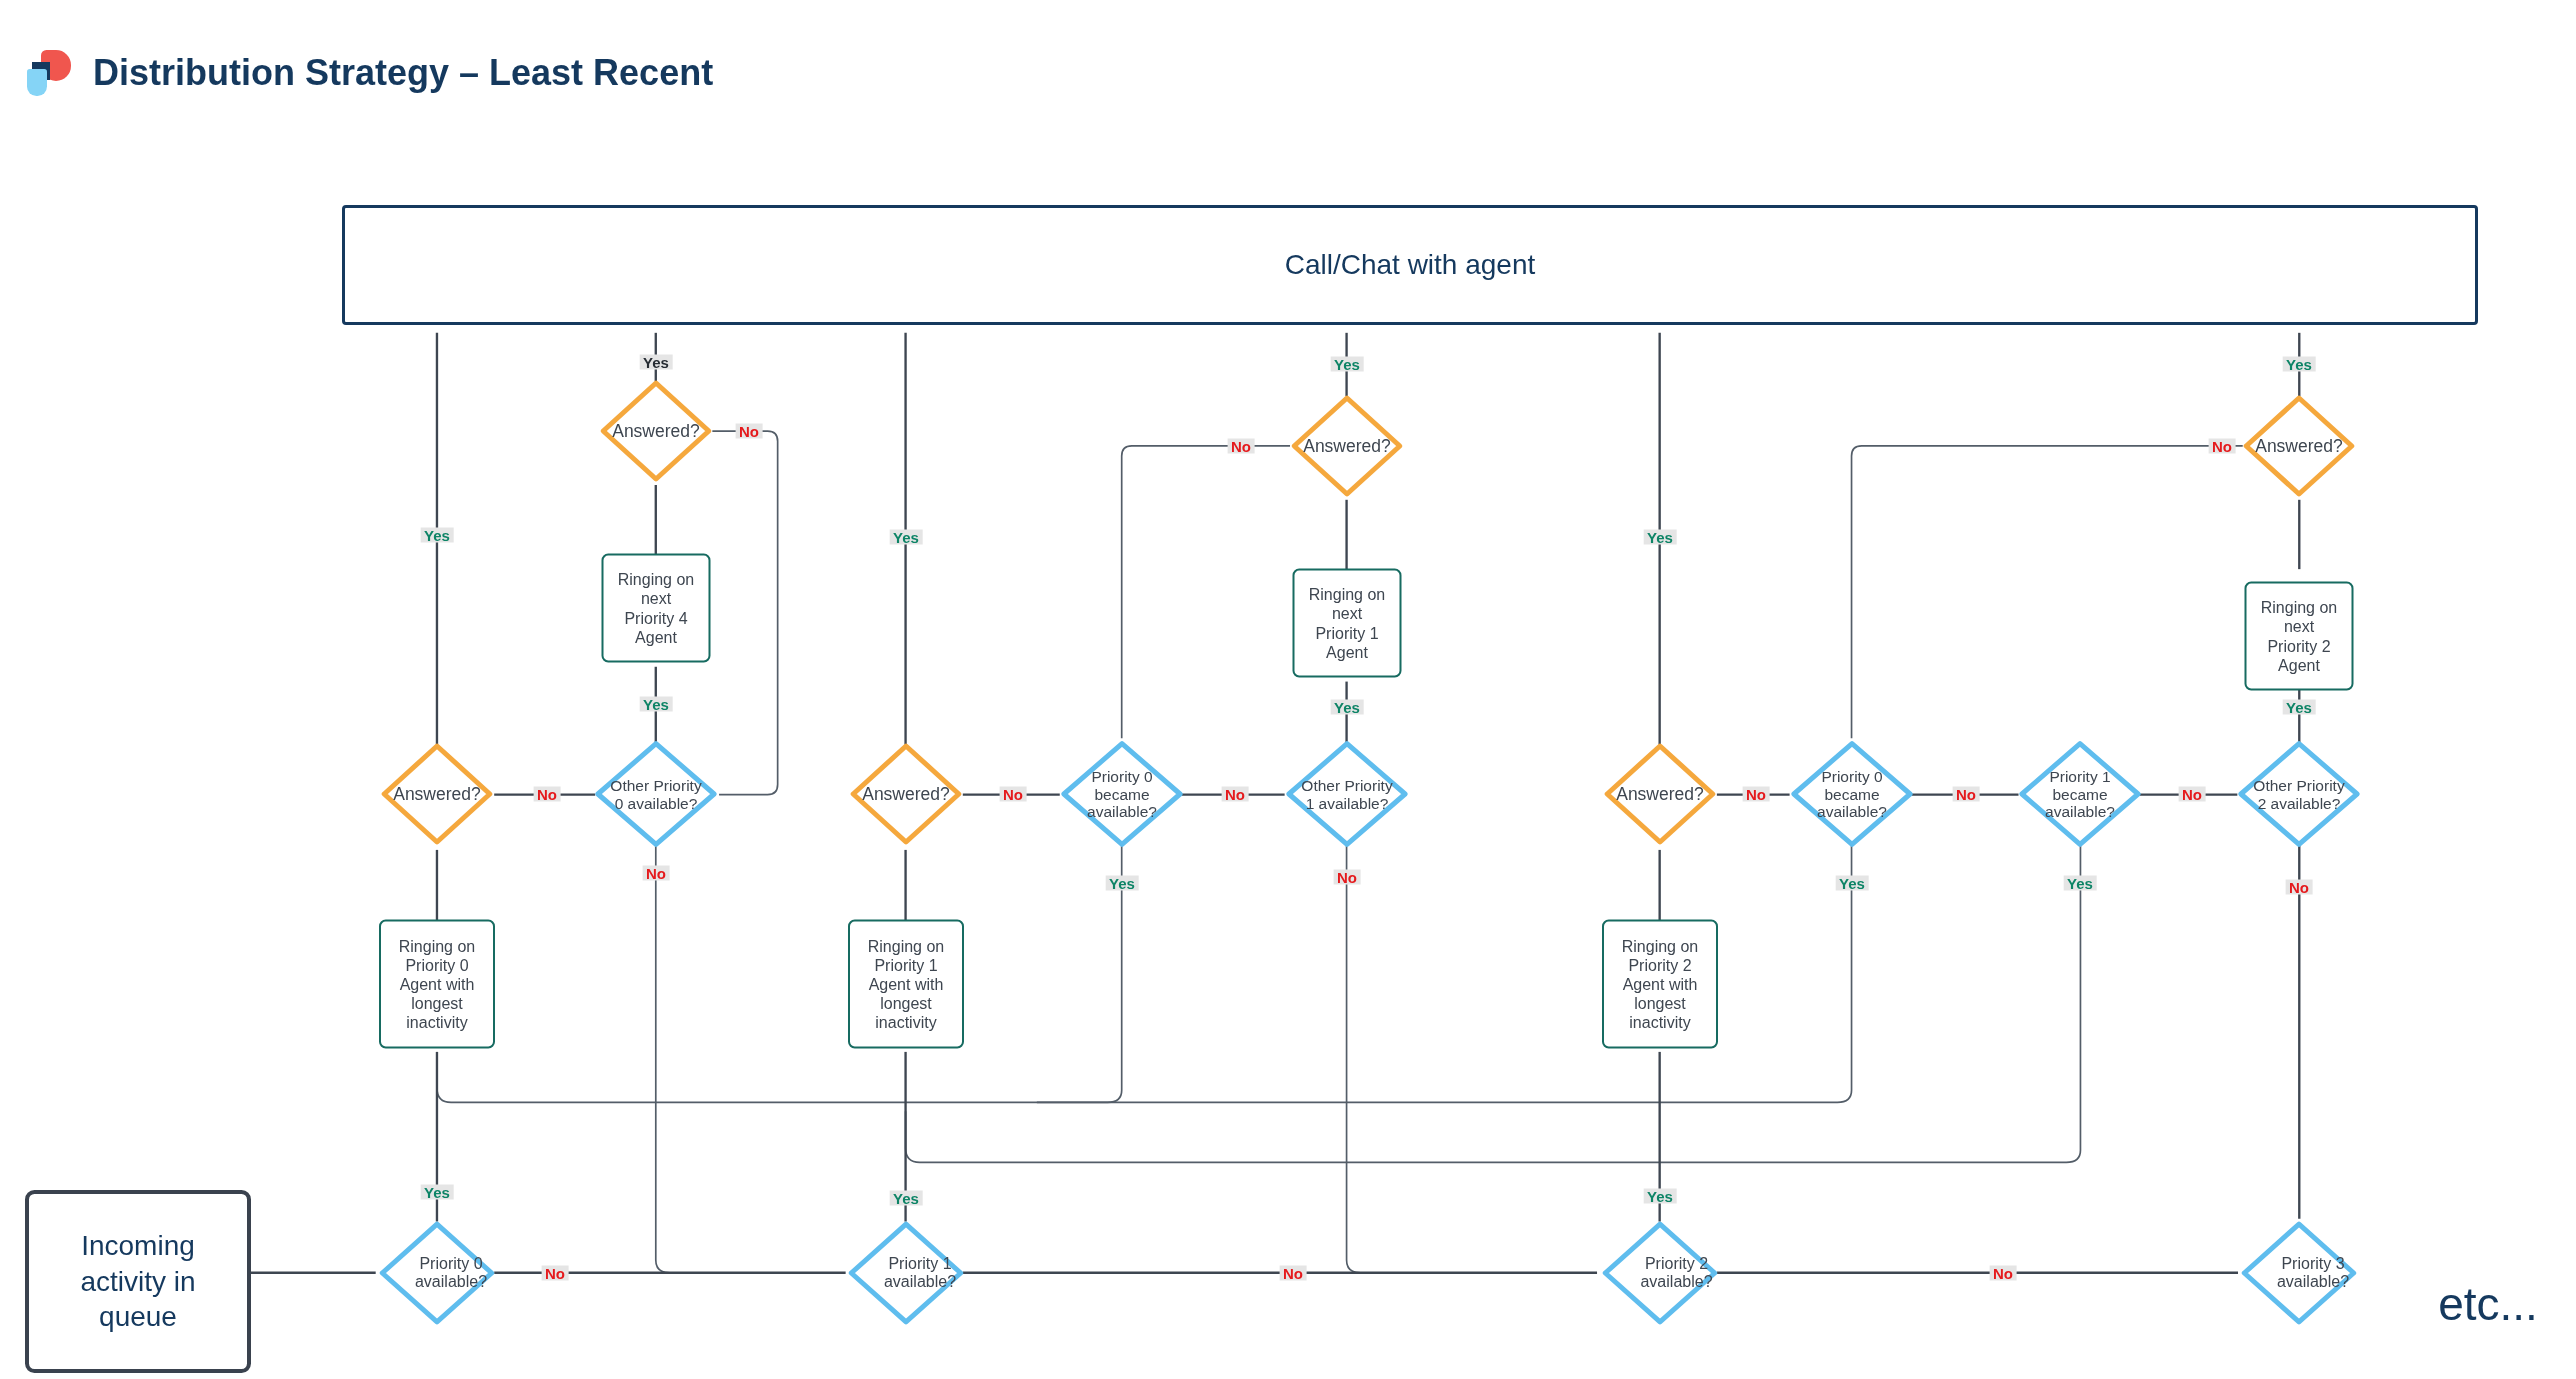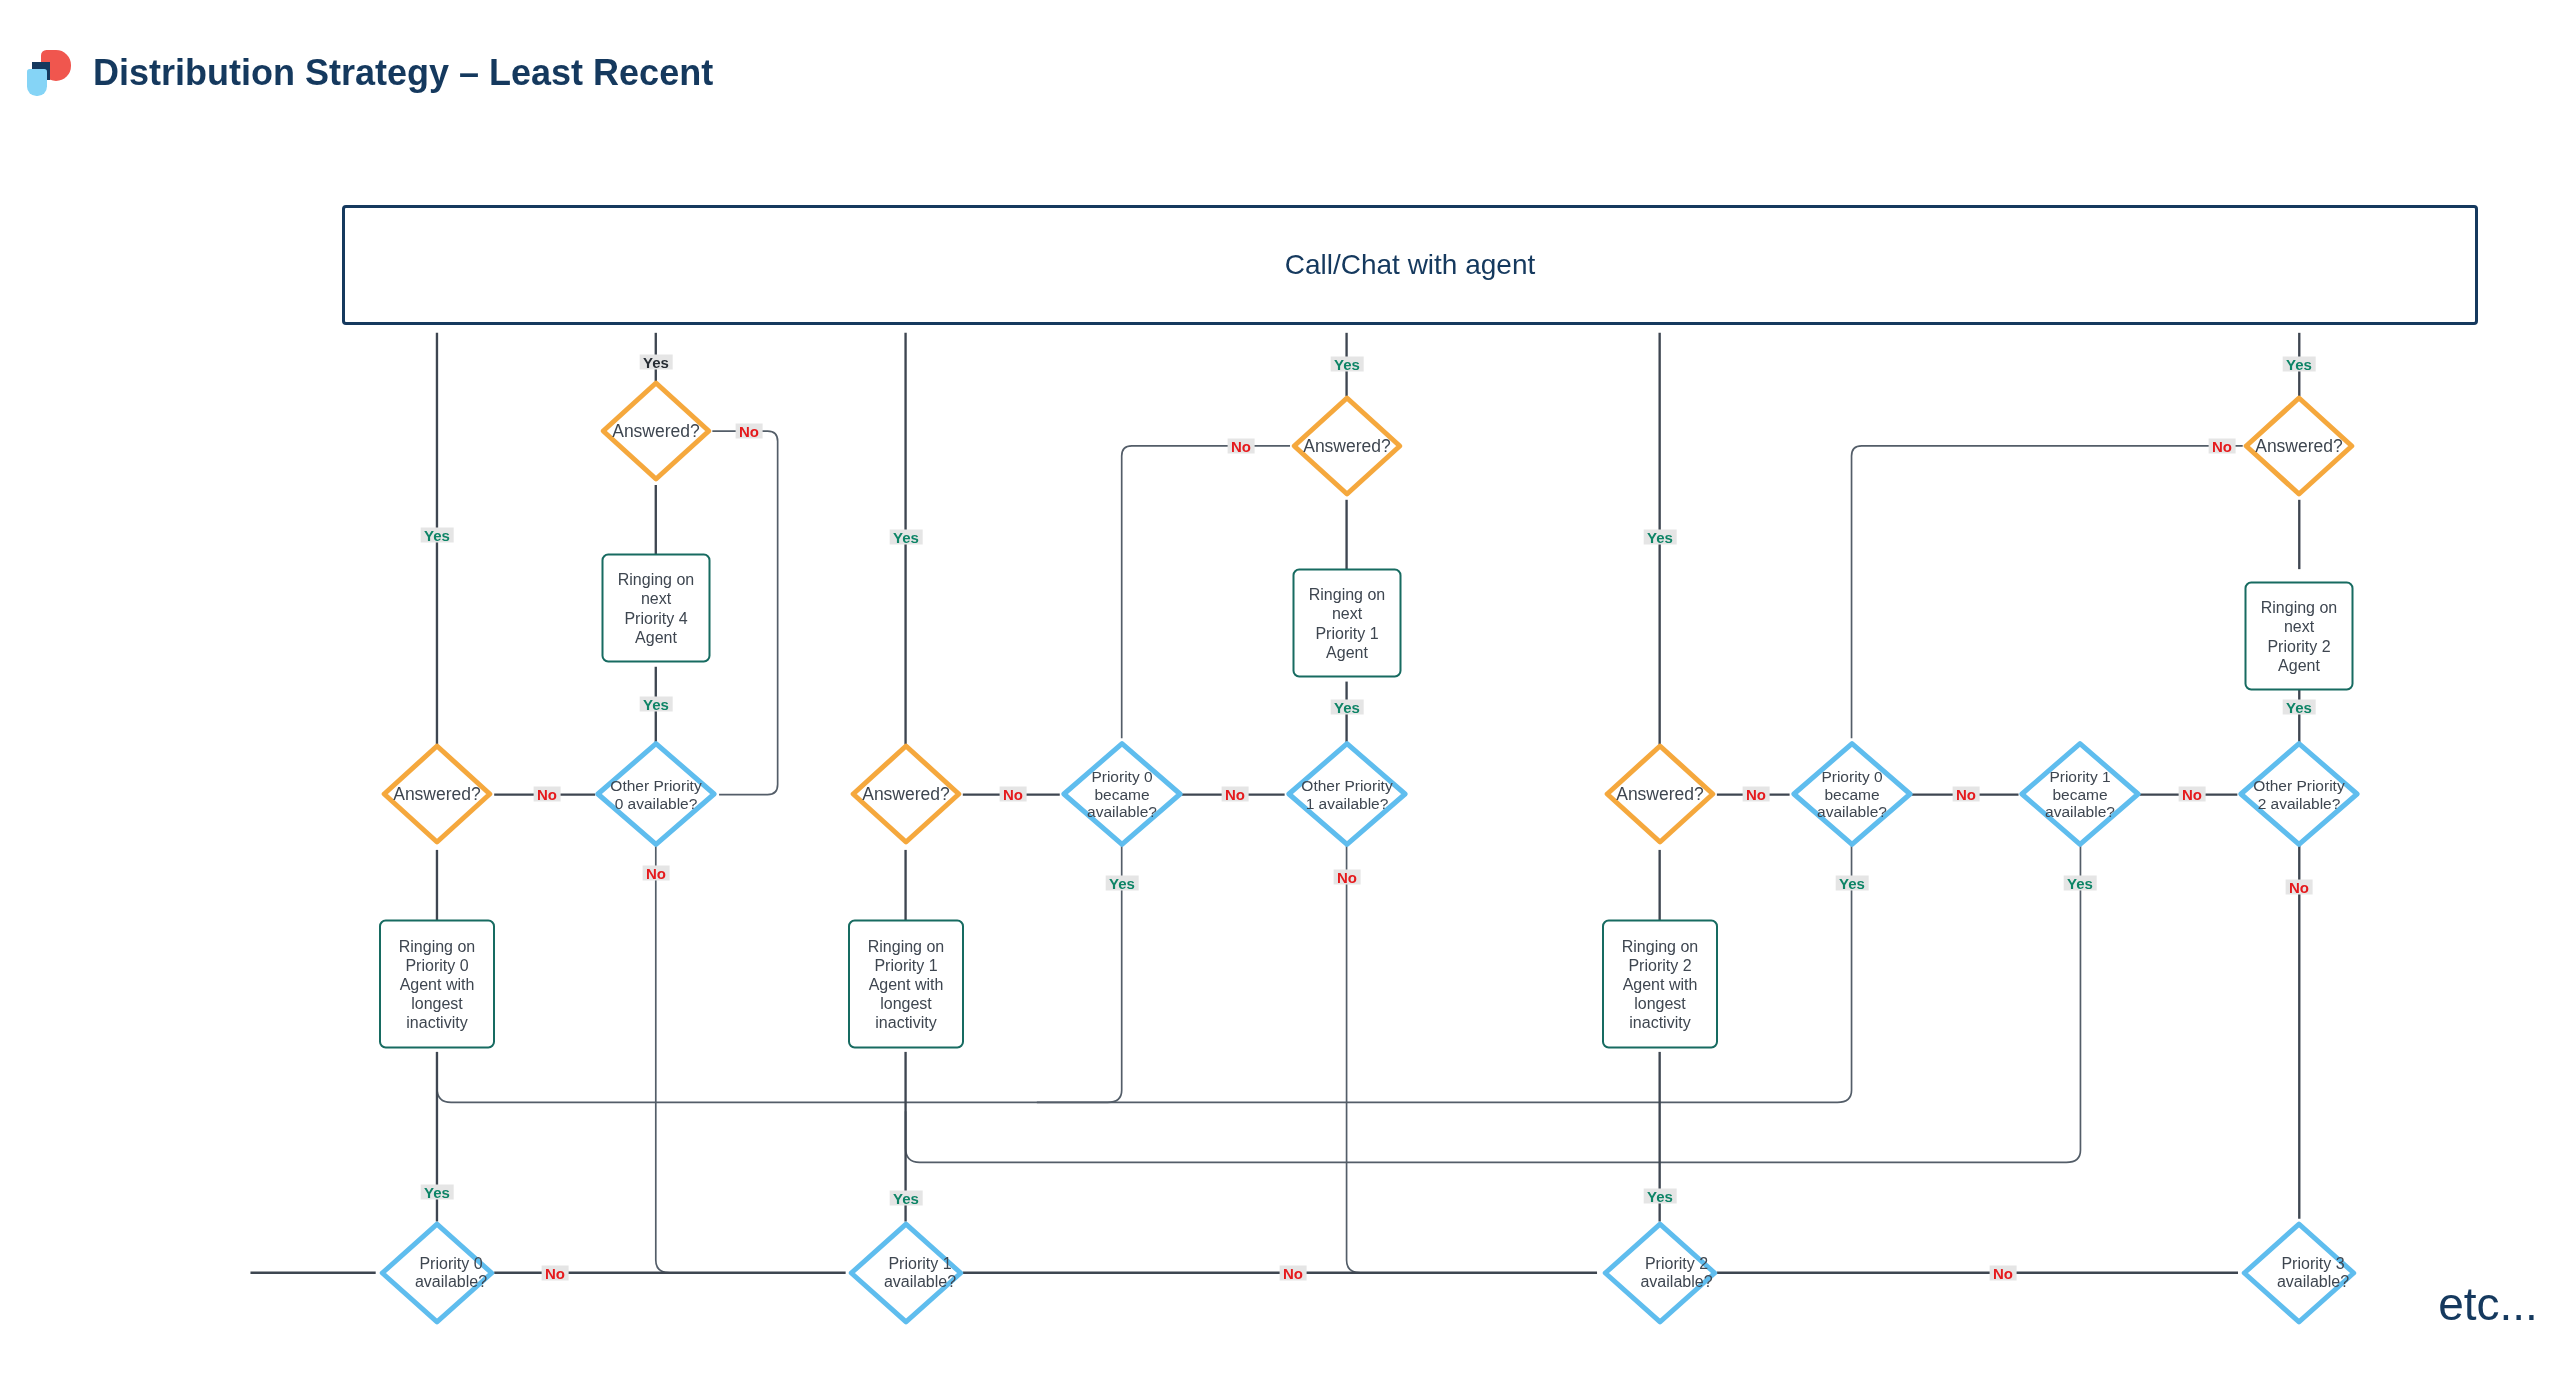--- a/index.html
+++ b/index.html
@@ -118,20 +118,23 @@
     <path class="e-main" marker-end="url(#ah)" d="M 3415 845 V 742"></path>
     <path class="e-main" marker-end="url(#ah)" d="M 974 566 V 494"></path>
     <path class="e-main" marker-end="url(#ah)" d="M 2000 588 V 494"></path>
     <path class="e-main" marker-end="url(#ah)" d="M 3415 588 V 494"></path>
   </svg>
 
   <div class="callchat">
     <span>Call/Chat with agent</span>
   </div>
 
+  <div class="incoming">
+    <div class="inner">Incoming activity in queue</div>
+  </div>
 
   <div class="etc" style="left:2488px;top:1276px;margin-top:28px;">etc...</div>
 
   <div class="proc next" style="left:656px;top:608px;">
     <div class="inner">Ringing on next Priority 4 Agent</div>
   </div>
   <div class="proc next" style="left:1347px;top:623px;">
     <div class="inner">Ringing on next Priority 1 Agent</div>
   </div>
   <div class="proc next" style="left:2299px;top:636px;text-align:center;">

